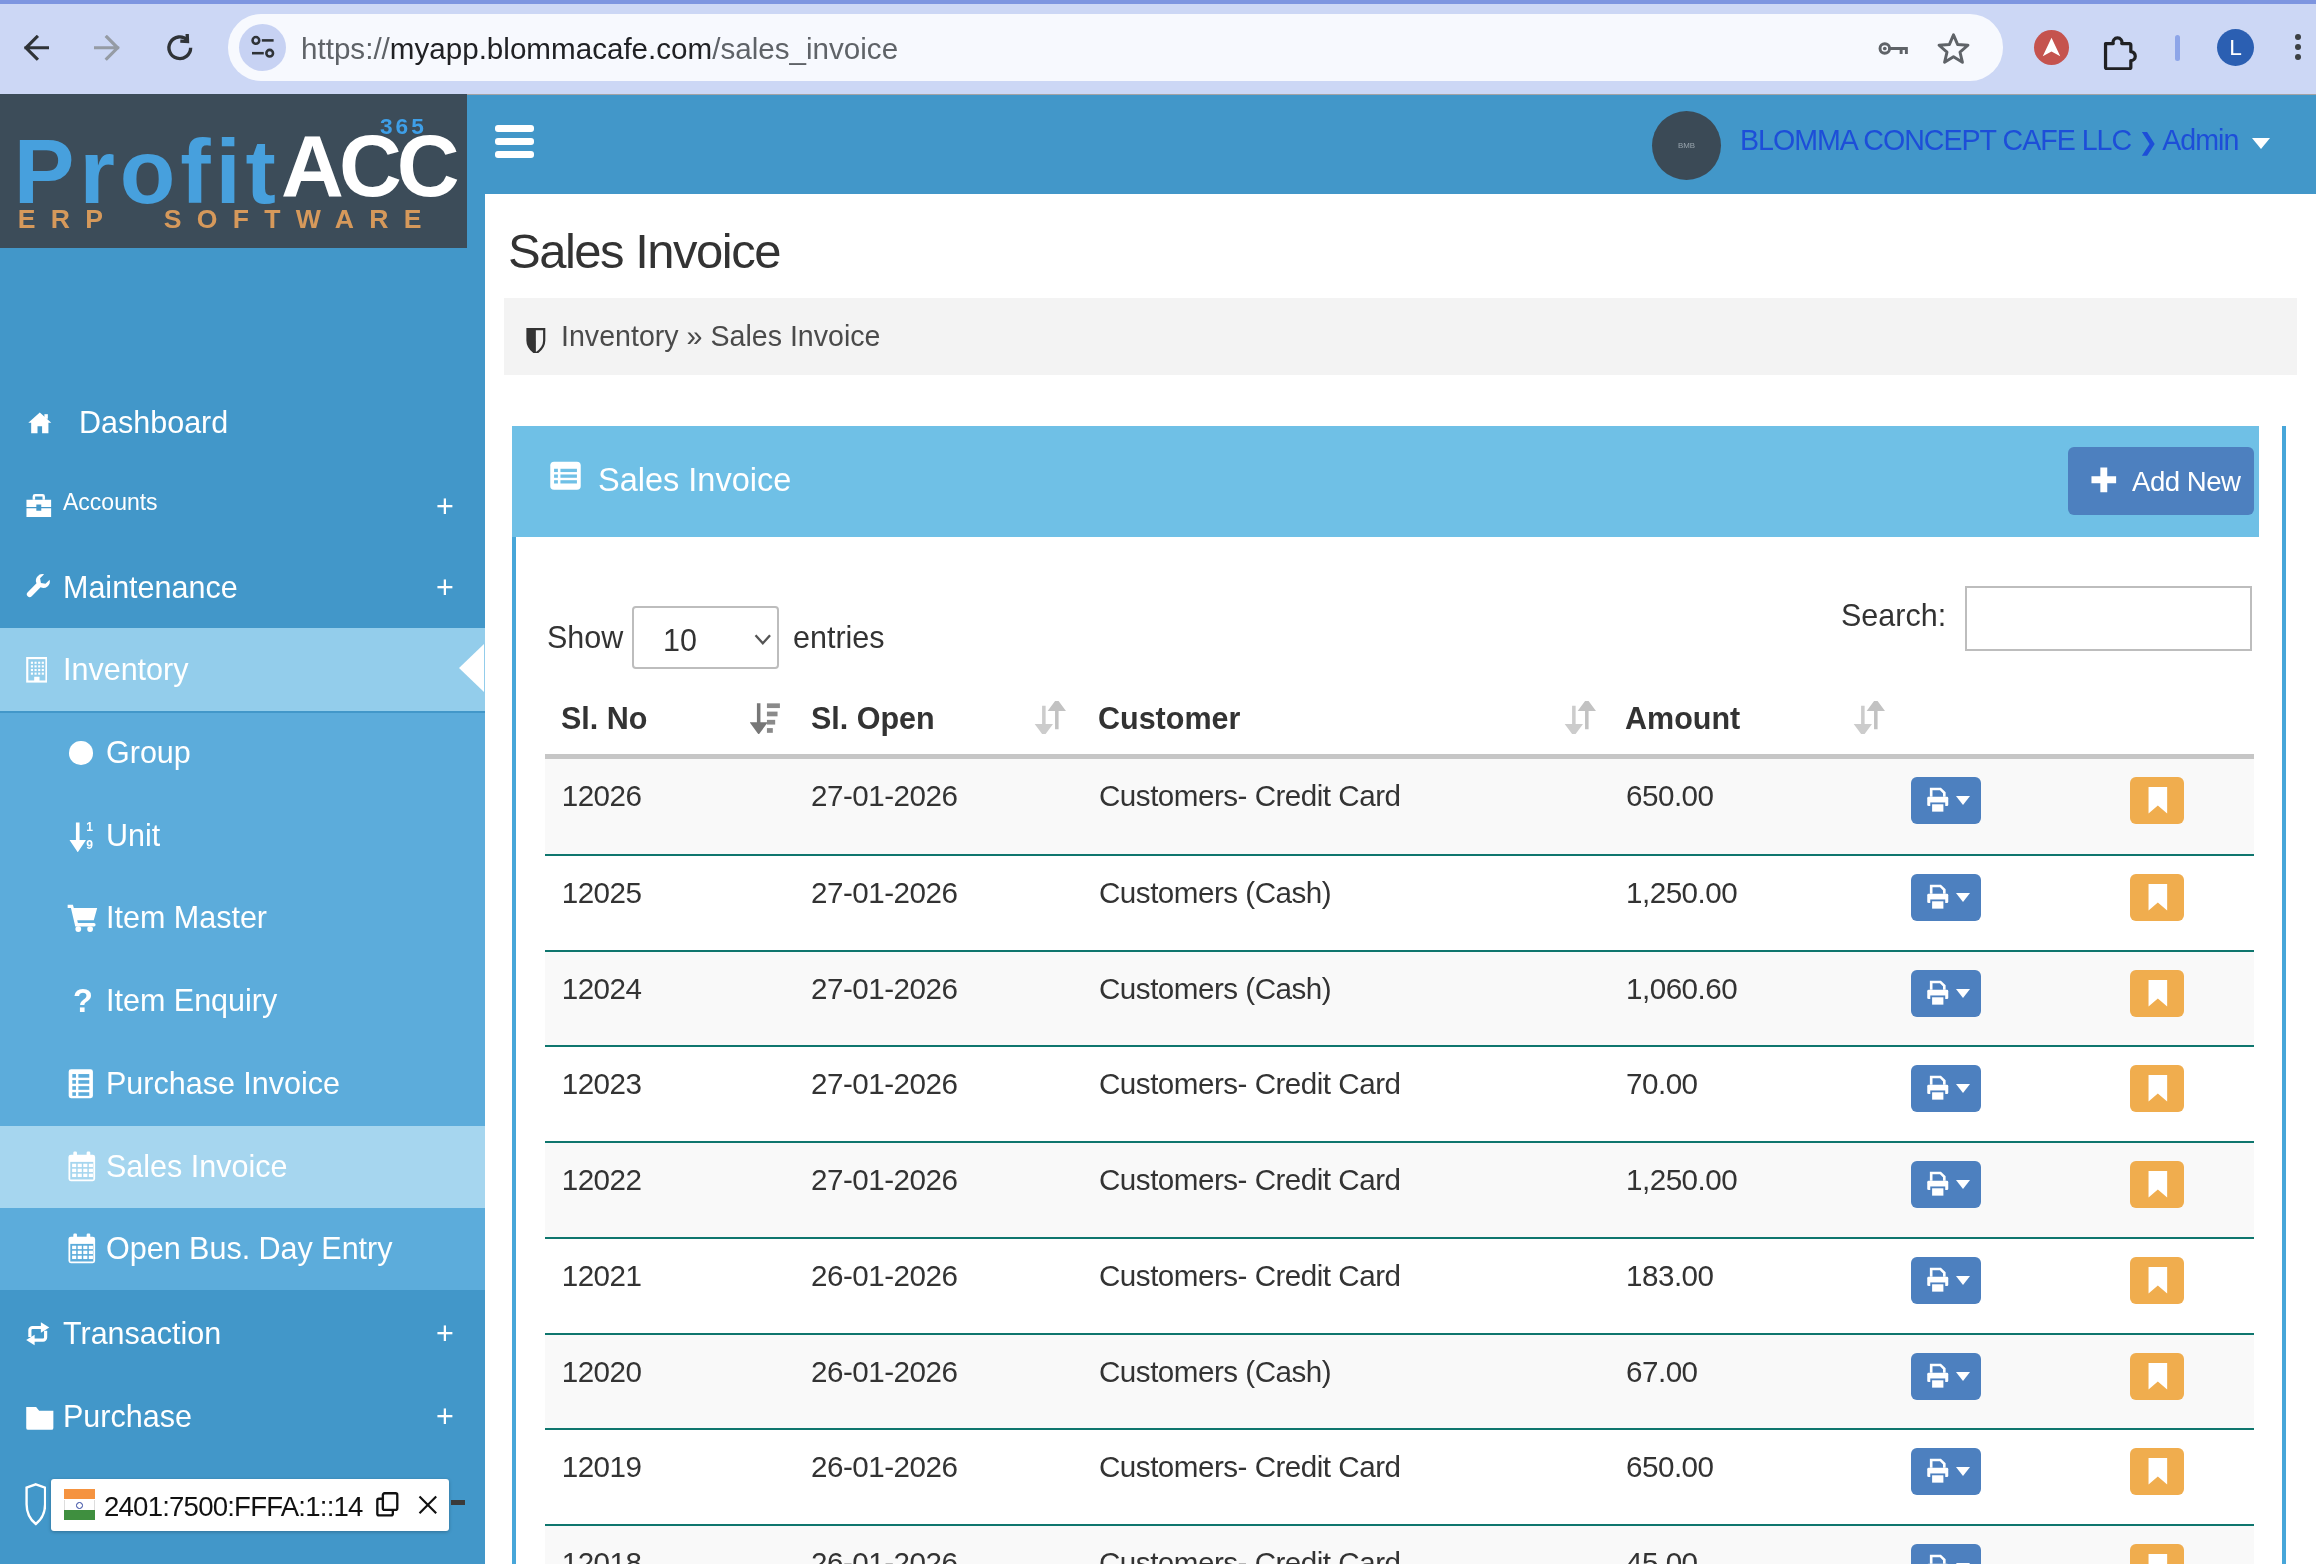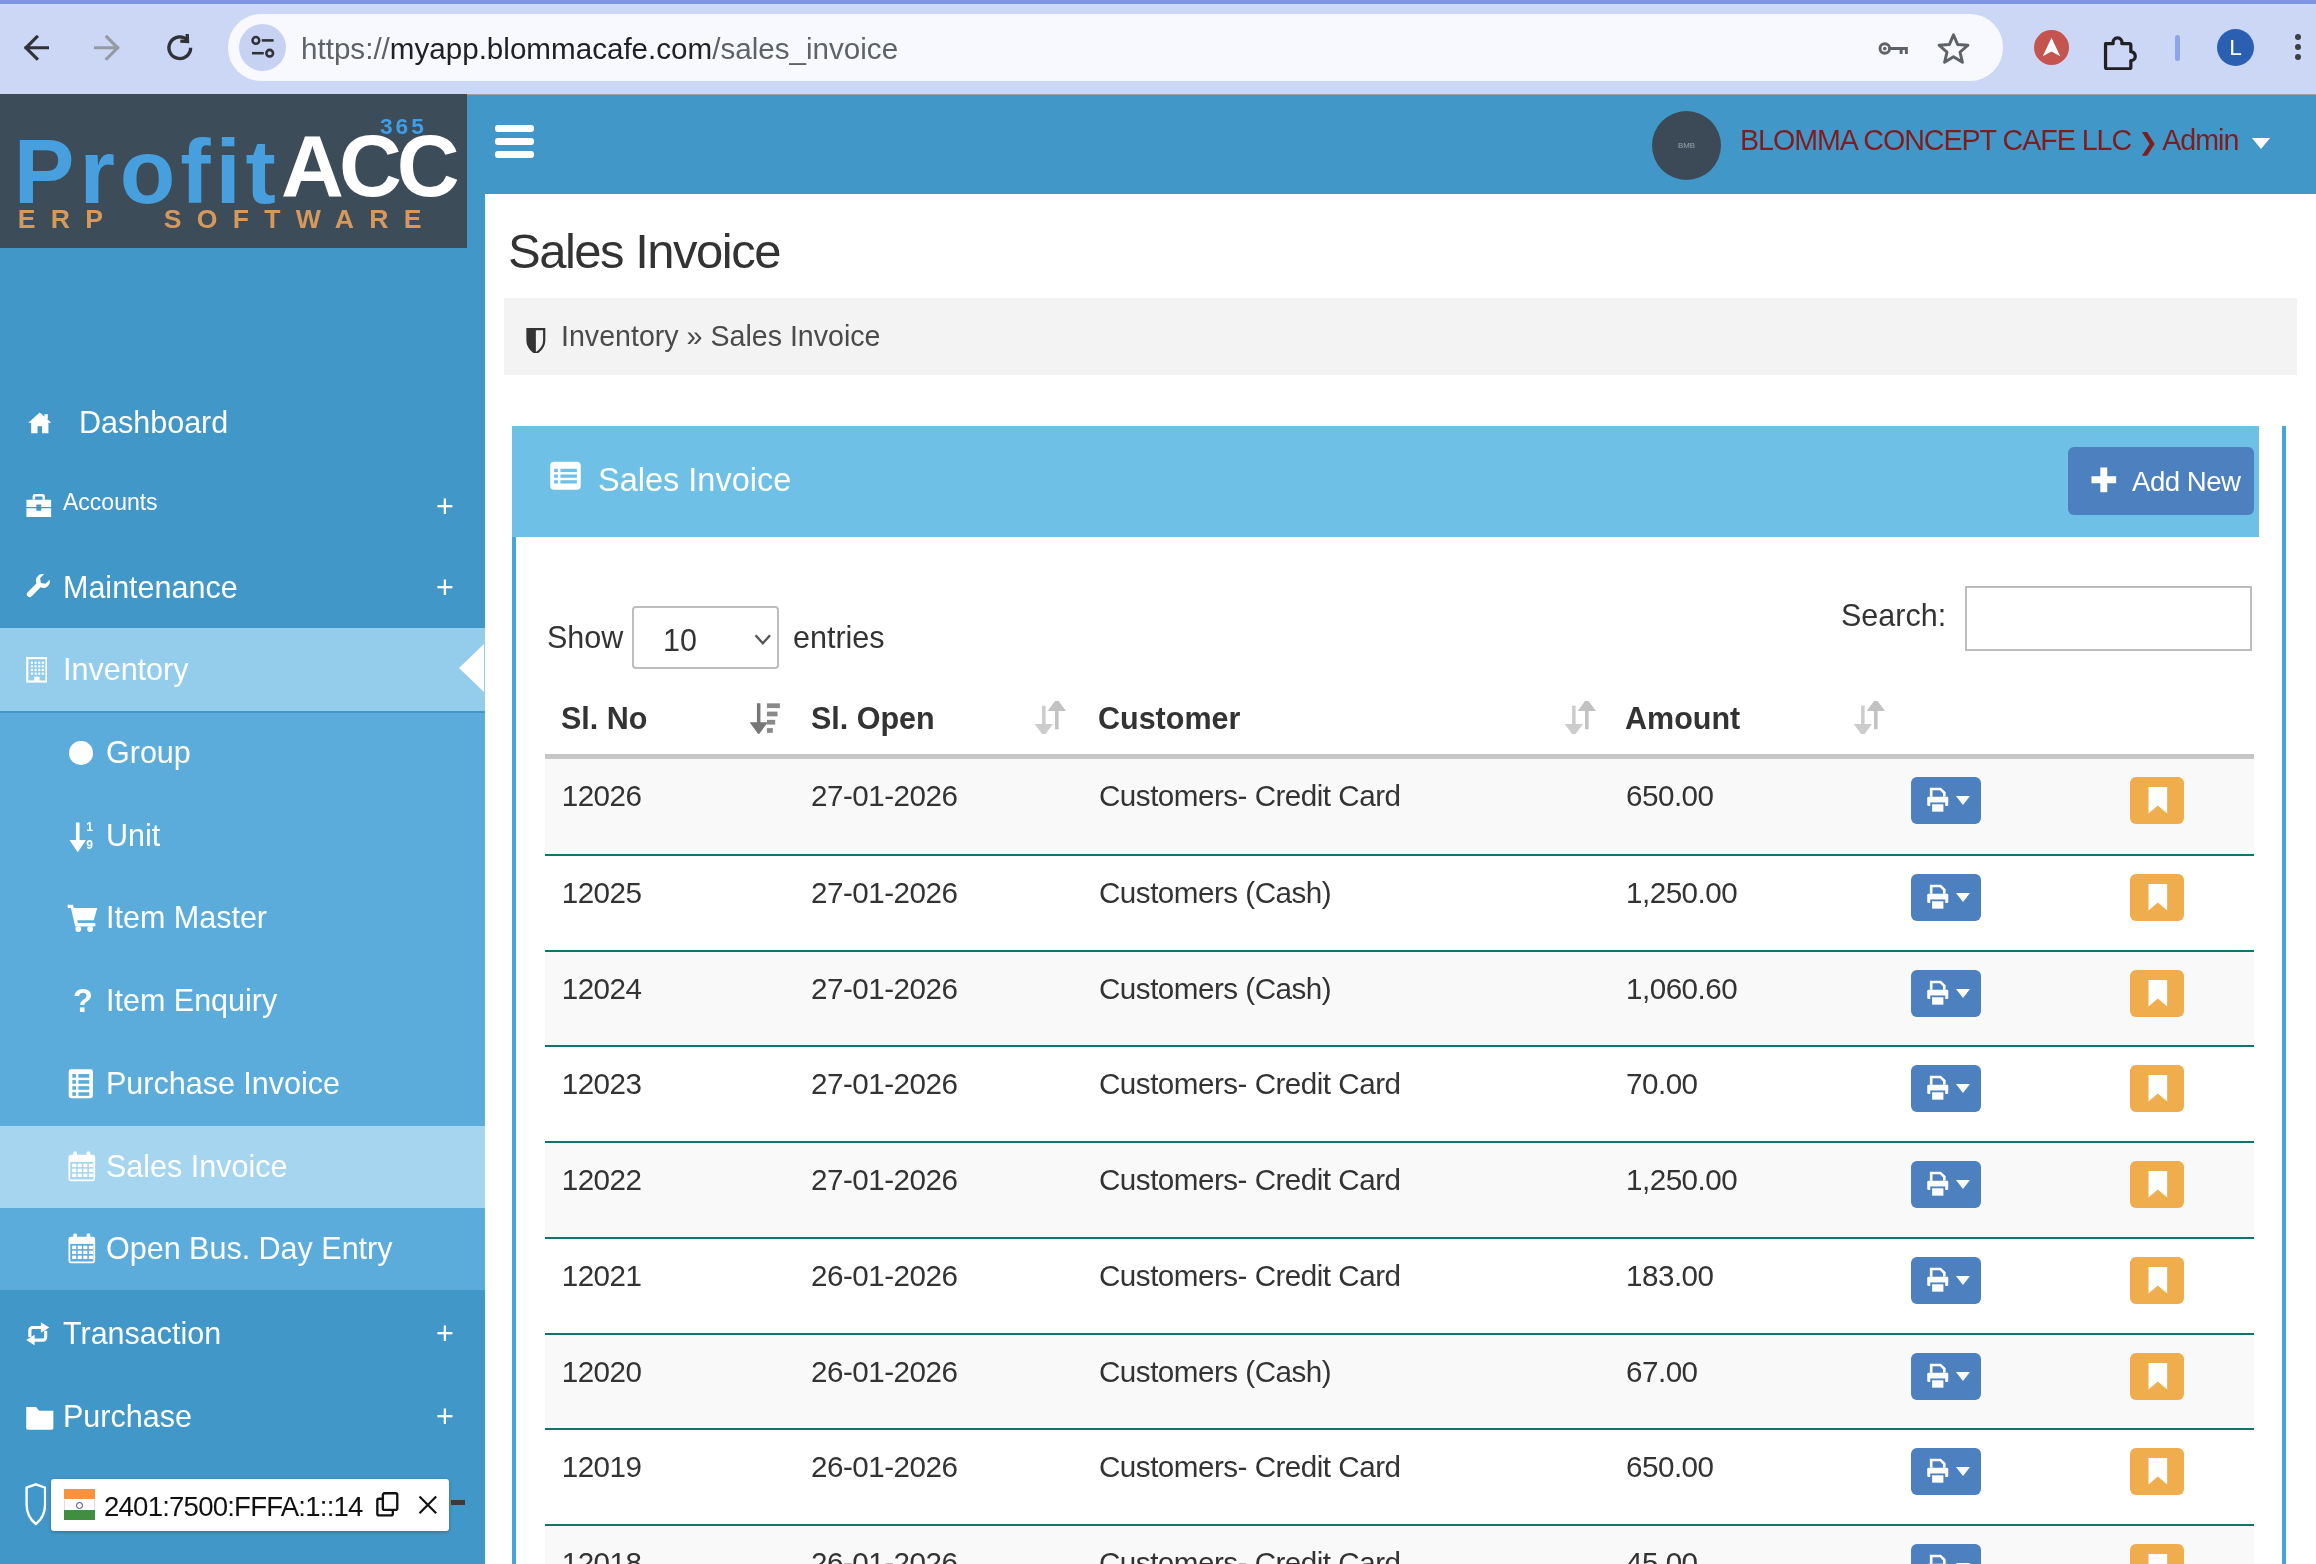--- a/index.html
+++ b/index.html
@@ -114,21 +114,21 @@
   <div class="abs" style="left:281px;top:22px;font-size:87px;font-weight:bold;color:#ffffff;letter-spacing:-4.9px;">ACC</div>
   <div class="abs" style="left:380px;top:18.7px;font-size:22.7px;font-weight:bold;color:#3e9fe8;letter-spacing:3px;">365</div>
   <div class="abs" style="left:17.7px;top:110px;width:433px;font-size:26.6px;font-weight:bold;color:#d6995b;letter-spacing:15.3px;">ERP&nbsp;&nbsp;SOFTWARE</div>
 </div>
 
 <div class="abs" style="left:495px;top:125px;width:39px;height:6.9px;border-radius:3px;background:#fff"></div>
 <div class="abs" style="left:495px;top:138px;width:39px;height:6.9px;border-radius:3px;background:#fff"></div>
 <div class="abs" style="left:495px;top:151px;width:39px;height:6.9px;border-radius:3px;background:#fff"></div>
 
 <div class="abs" style="left:1652px;top:111px;width:69px;height:69px;border-radius:50%;background:#3b4a56;color:#98a4ad;font-size:7.9px;text-align:center;line-height:69px;">BMB</div>
-<div class="abs" style="left:1740px;top:124px;font-size:28.6px;color:#7f1d1d;white-space:nowrap;letter-spacing:-1px;">BLOMMA CONCEPT CAFE LLC <span style="font-size:23.6px;">❯</span> Admin</div>
+<div class="abs" style="left:1740px;top:124px;font-size:28.6px;color:#1d4ed8;white-space:nowrap;letter-spacing:-1px;">BLOMMA CONCEPT CAFE LLC <span style="font-size:23.6px;">❯</span> Admin</div>
 <div class="abs" style="left:2252px;top:138px;width:0;height:0;border-left:9.9px solid transparent;border-right:9.9px solid transparent;border-top:11.8px solid #fff;"></div>
 
 <svg class="abs" style="left:25.6px;top:409px" width="27.6" height="27.6" viewBox="0 0 24 24">
   <path d="M12 3 L2 12 L4.5 12 L4.5 21 L10 21 L10 15 L14 15 L14 21 L19.5 21 L19.5 12 L22 12 Z" fill="#fff"></path>
   <rect x="16" y="4.5" width="3" height="4" fill="#fff"></rect>
 </svg>
 <div class="abs" style="left:79px;top:405px;font-size:30.5px;color:#fff;">Dashboard</div>
 
 <svg class="abs" style="left:23.6px;top:492px" width="29.6" height="27.6" viewBox="0 0 24 22">
   <path d="M2 6 h20 v6 h-8 v-2 h-4 v2 H2 Z M2 13 h8 v2 h4 v-2 h8 v7 H2 Z" fill="#fff"></path>

